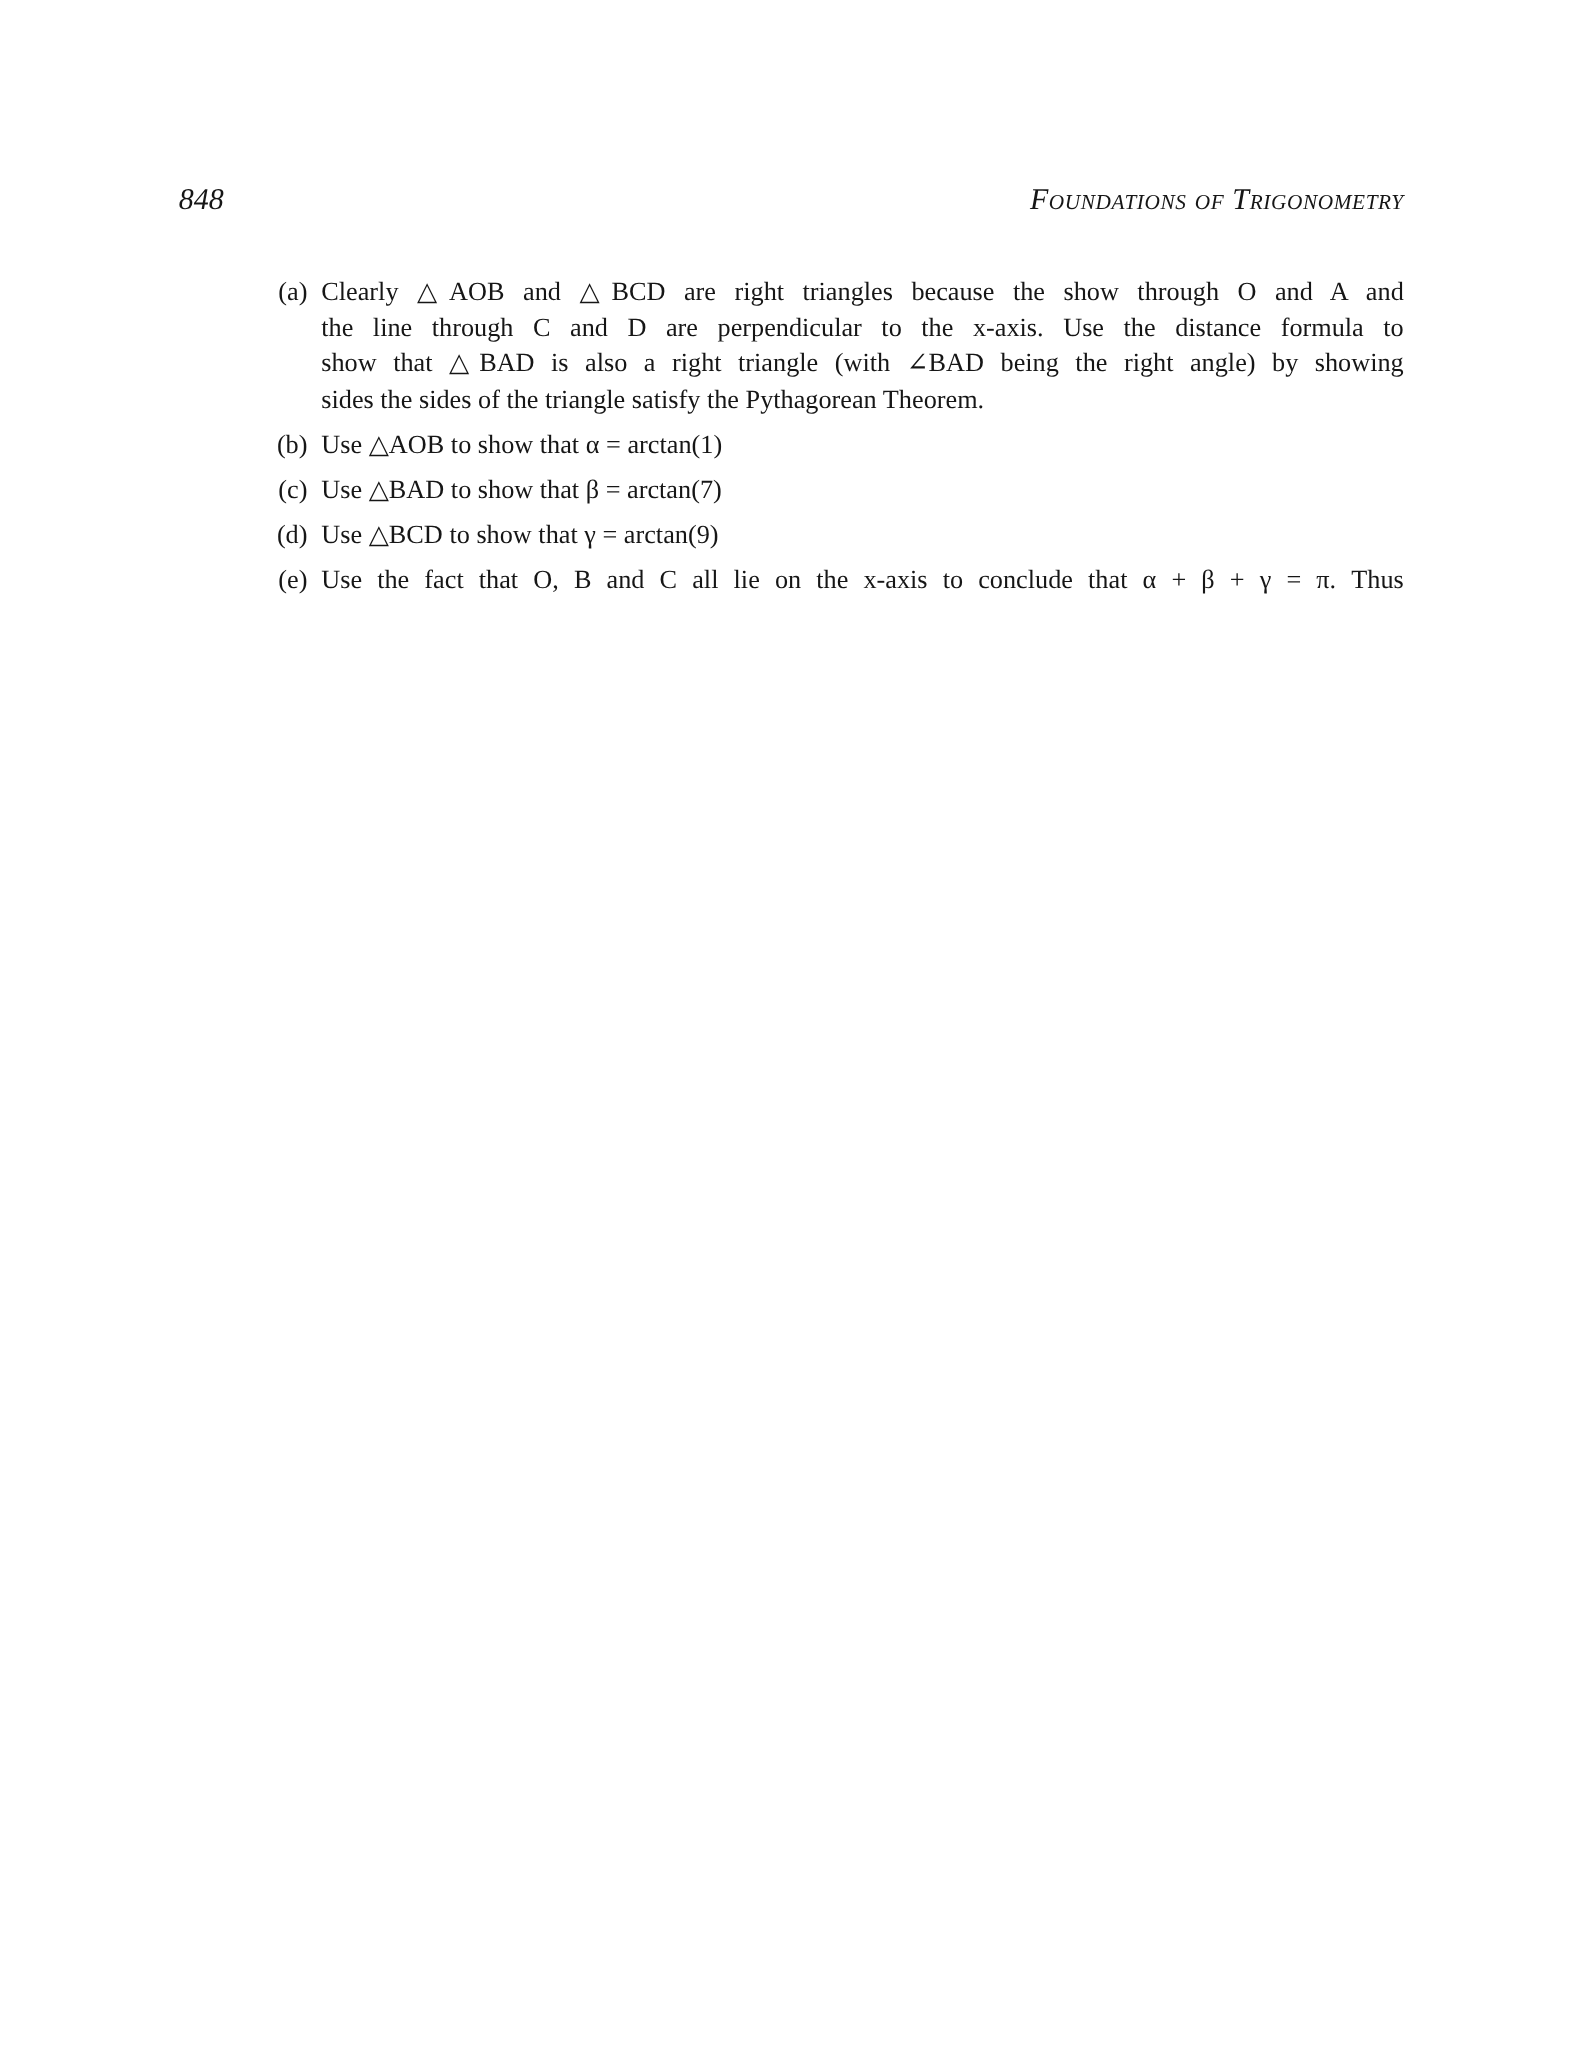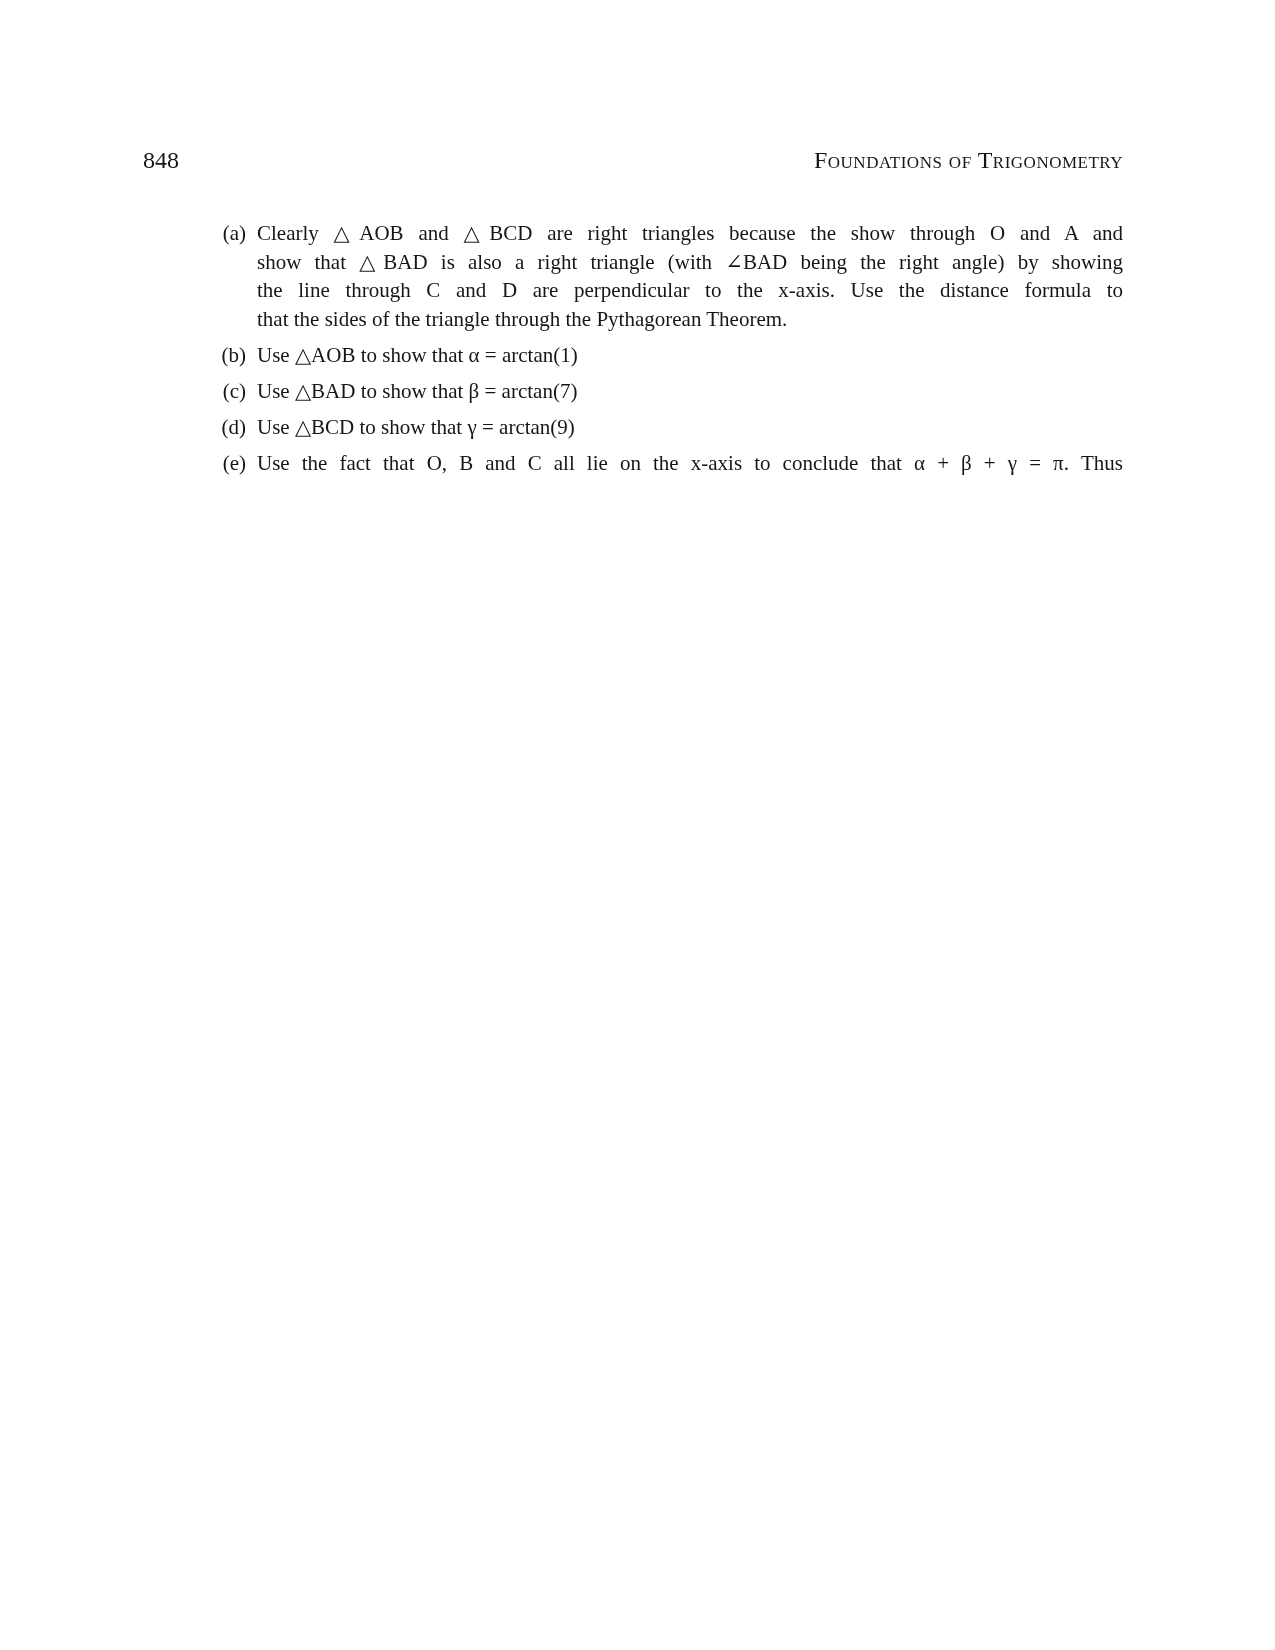--- a/index.html
+++ b/index.html
@@ -18,20 +18,21 @@
   }
   
   .running-head {
     position: absolute;
     left: 143px;
     top: 147px;
     width: 980px;
     display: flex;
     justify-content: space-between;
     align-items: baseline;
+    font-style: italic;
   }
   .page-number {
     font-size: 24px;
     line-height: 26px;
   }
   .running-title {
     font-size: 24px;
     line-height: 26px;
     font-variant: small-caps;
     letter-spacing: 0.5px;
@@ -78,23 +79,23 @@
   <header class="running-head">
     <span class="page-number">848</span>
     <span class="running-title">Foundations of Trigonometry</span>
   </header>
 
   <main class="problems">
       <div class="problem-item">
         <div class="item-label">(a)</div>
         <div class="item-body">
           <div class="line"><span>Clearly </span><span>△</span><span class="mi">AOB</span><span> and </span><span>△</span><span class="mi">BCD</span><span> are right triangles because the show through </span><span class="mi">O</span><span> and </span><span class="mi">A</span><span> and</span></div>
+          <div class="line"><span>the line through </span><span class="mi">C</span><span> and </span><span class="mi">D</span><span> are perpendicular to the </span><span class="mi">x</span><span>-axis. Use the distance formula to</span></div>
           <div class="line"><span>show that </span><span>△</span><span class="mi">BAD</span><span> is also a right triangle (with </span><span>∠</span><span class="mi">BAD</span><span> being the right angle) by showing</span></div>
-          <div class="line"><span>the line through </span><span class="mi">C</span><span> and </span><span class="mi">D</span><span> are perpendicular to the </span><span class="mi">x</span><span>-axis. Use the distance formula to</span></div>
-          <div class="line last"><span>that the sides of the triangle through the Pythagorean Theorem.</span></div>
+          <div class="line last"><span>sides the sides of the triangle satisfy the Pythagorean Theorem.</span></div>
         </div>
       </div>
       <div class="problem-item">
         <div class="item-label">(b)</div>
         <div class="item-body">
           <div class="line last"><span>Use </span><span>△</span><span class="mi">AOB</span><span> to show that </span><span class="mi">α</span><span> = arctan(1)</span></div>
         </div>
       </div>
       <div class="problem-item">
         <div class="item-label">(c)</div>

